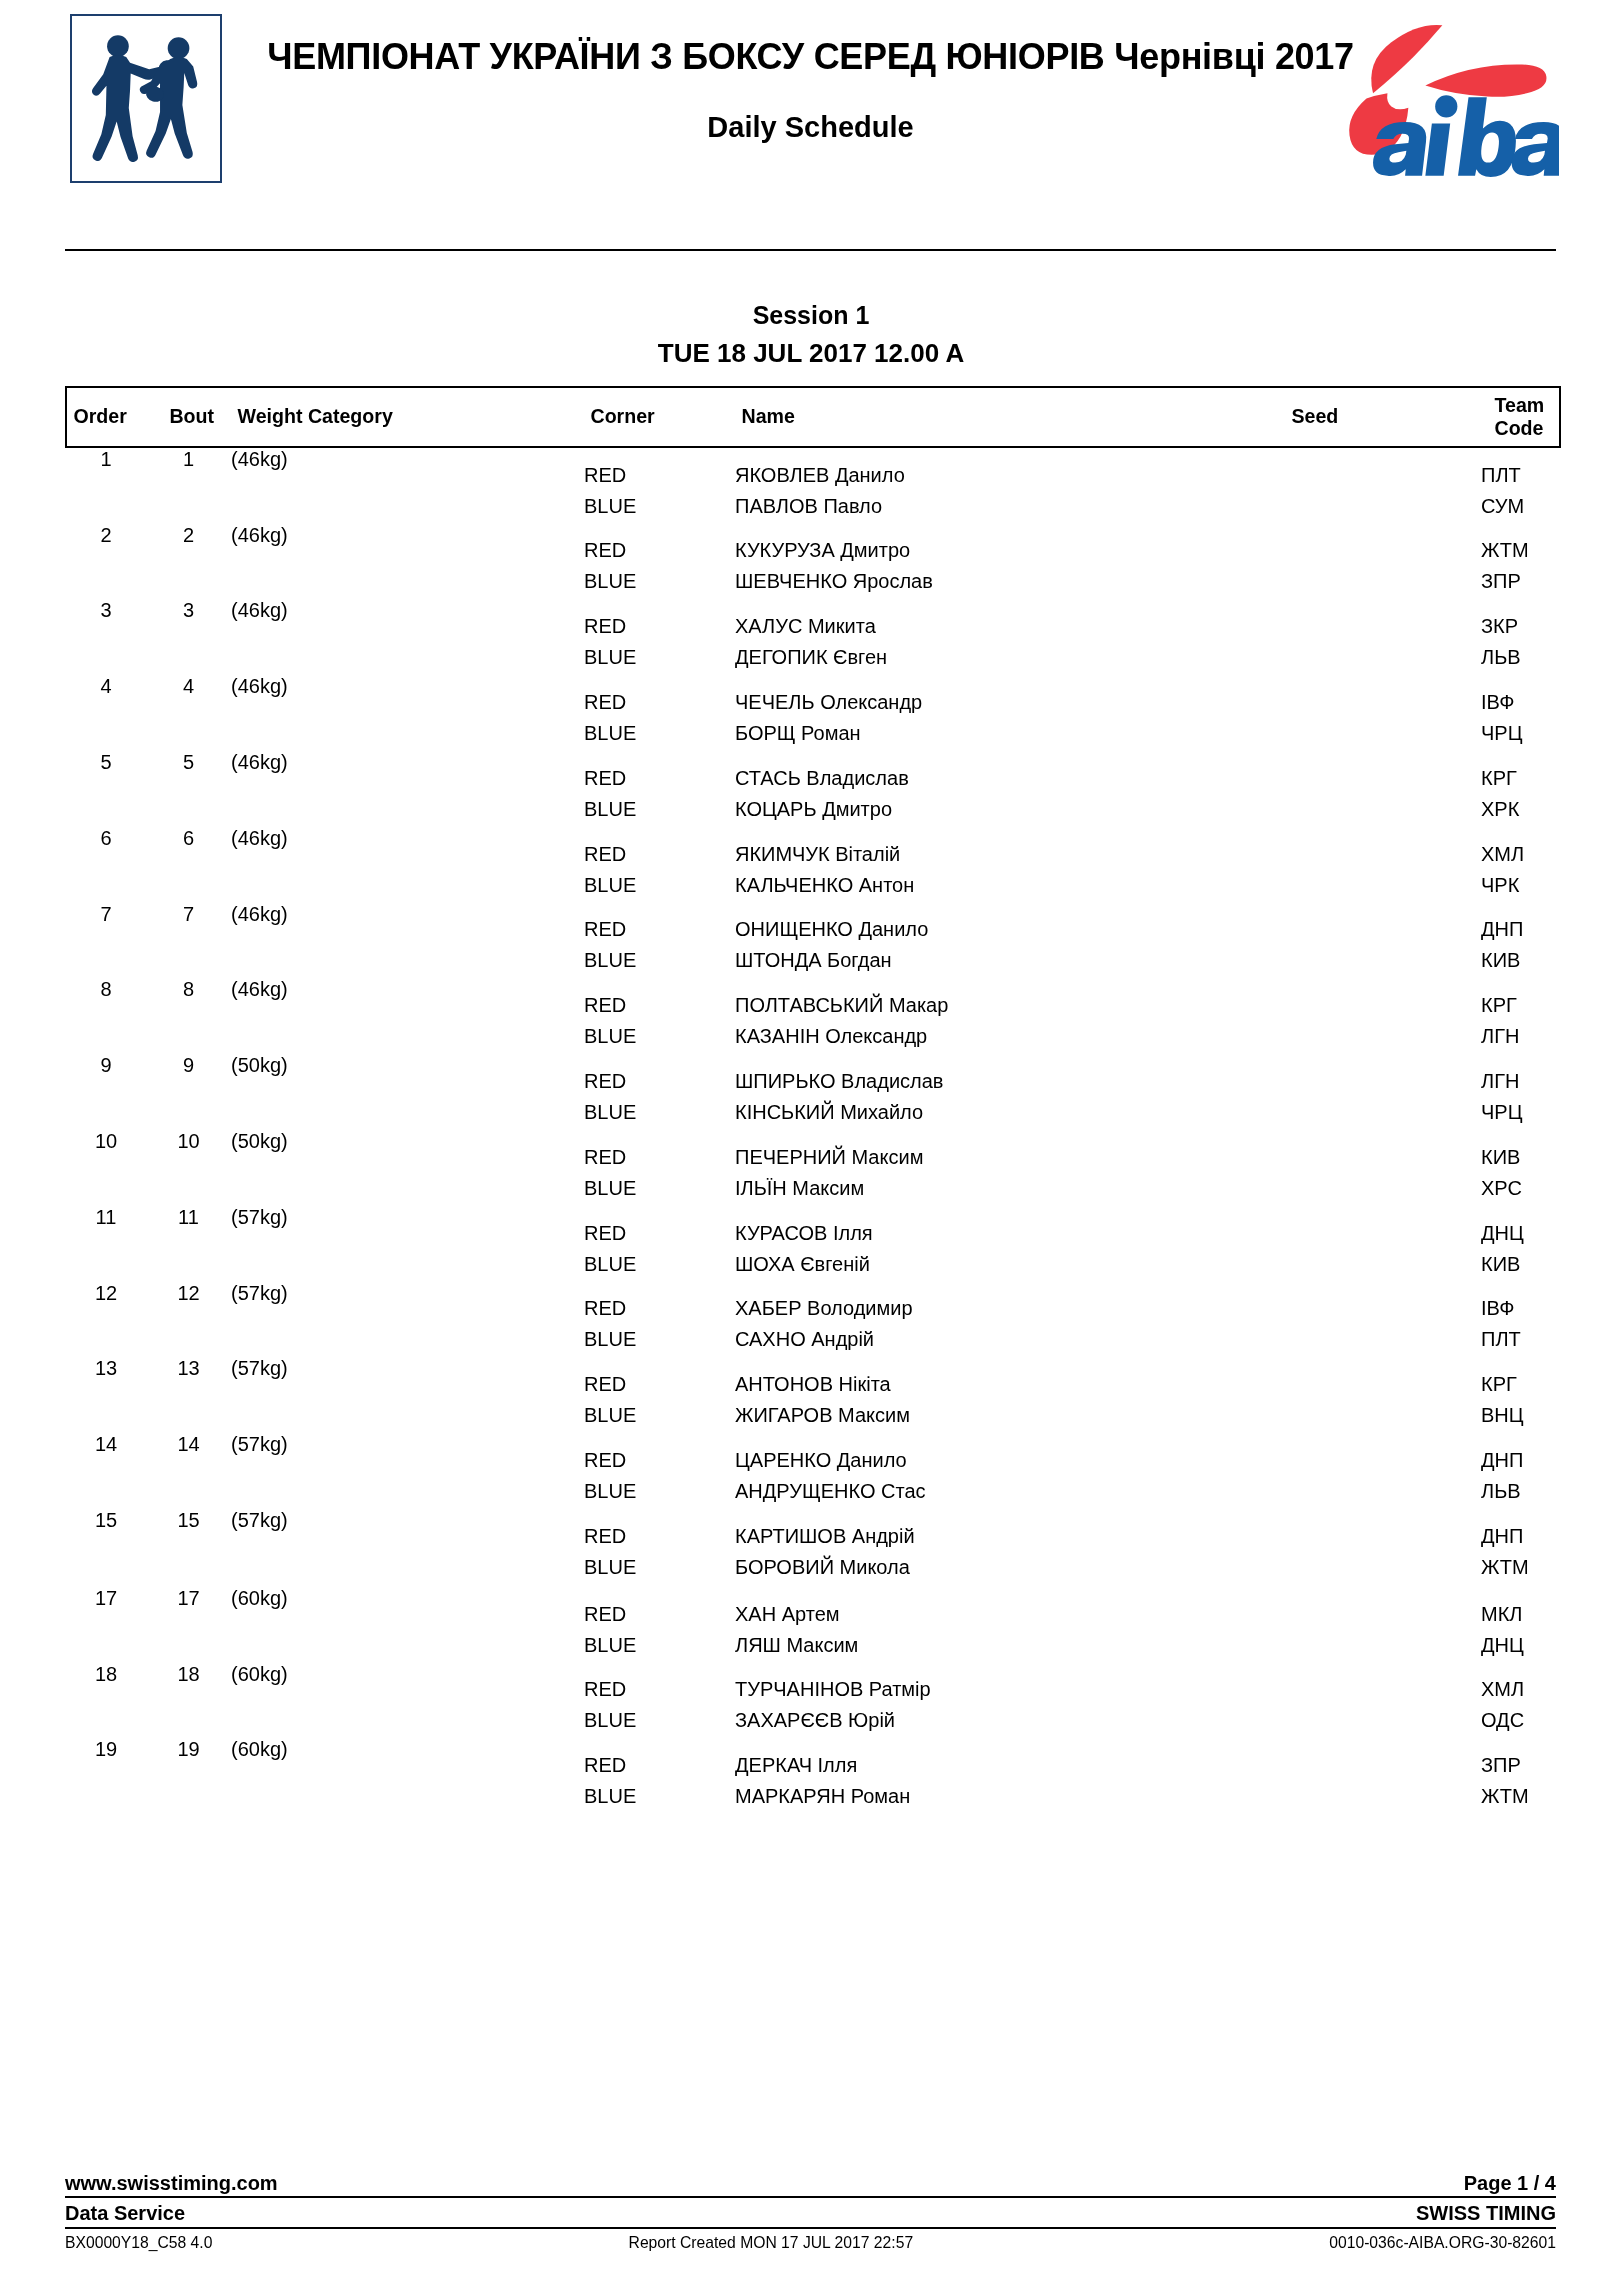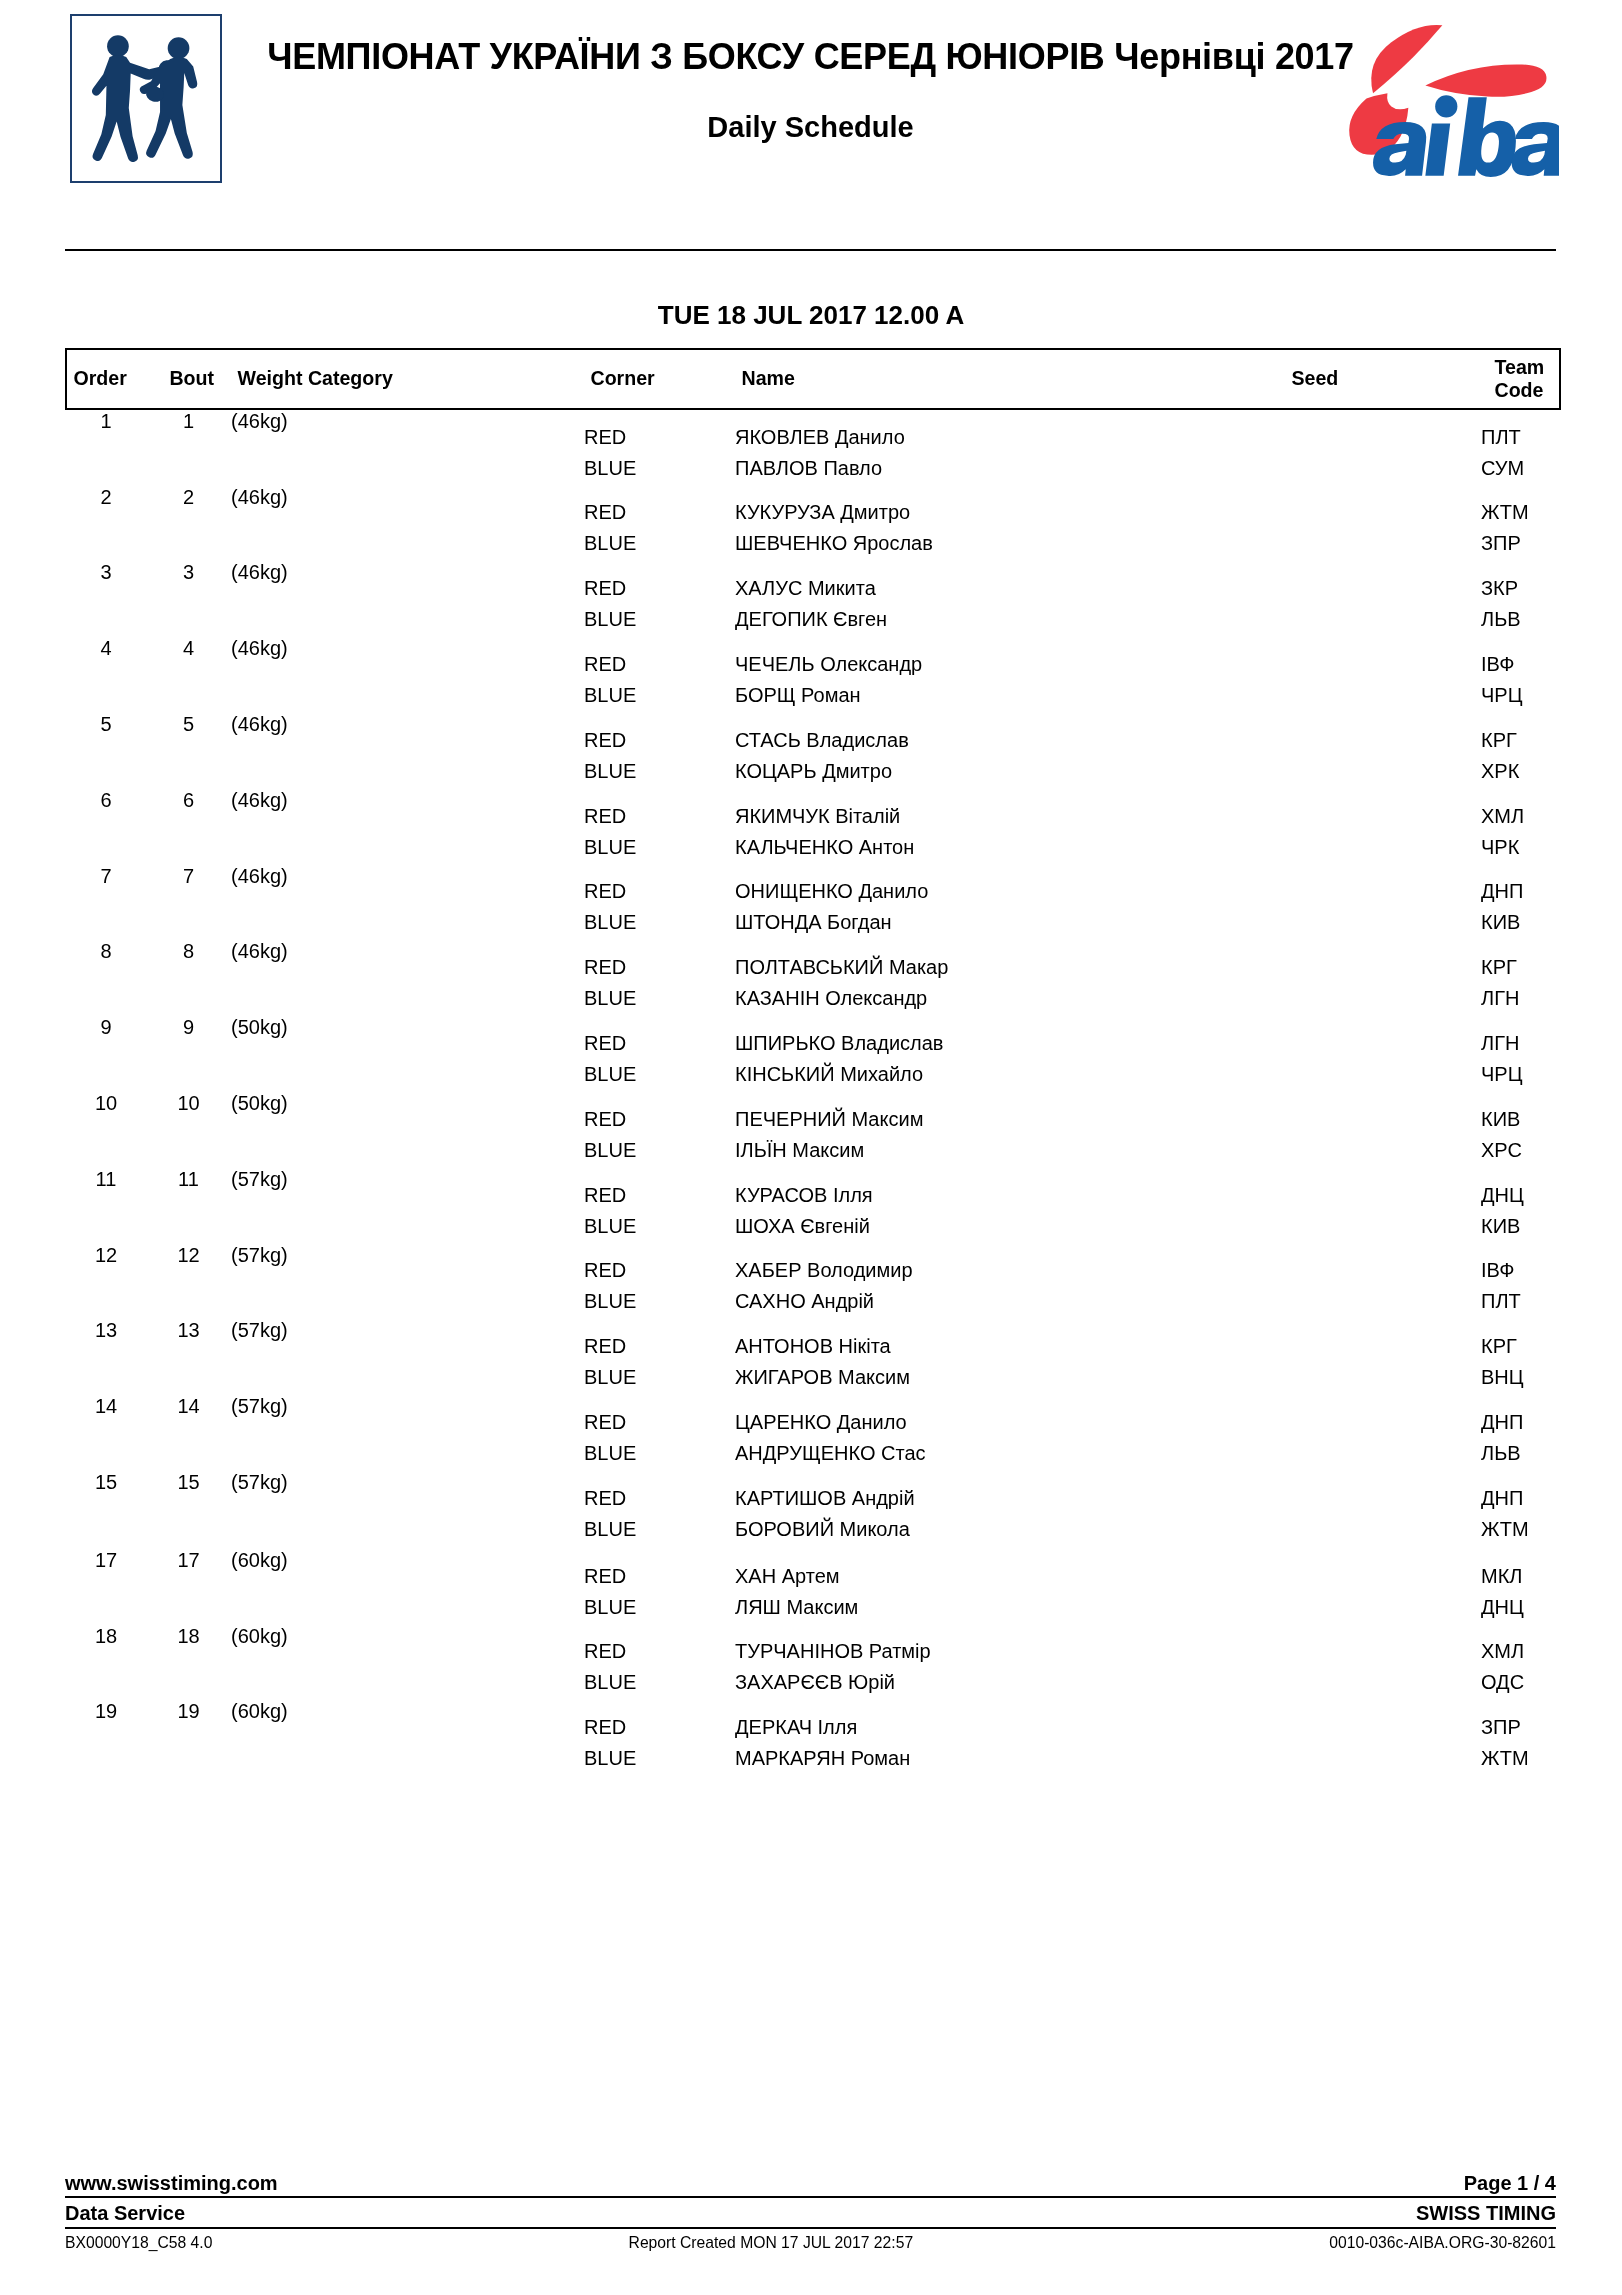--- a/index.html
+++ b/index.html
@@ -232,20 +232,21 @@
 
           <path d="M330 258 q-22 0 -22 -20 q0 -24 34 -28 l20 -2 l1 -6 q1 -8 -10 -8 q-10 0 -14 8 l-26 0 q6 -26 44 -26 q36 0 32 30 l-6 52 l-26 0 l1 -10 q-12 12 -28 10 z m12 -20 q12 0 16 -12 l1 -6 l-12 2 q-14 2 -14 10 q0 6 9 6 z"></path>
         </g>
       </svg>
     </div>
   </div>
 
   <div class="header-rule"></div>
 
   <div class="session-block">
+    <div class="session-name">Session 1</div>
     <div class="session-datetime">TUE 18 JUL 2017  12.00 A</div>
   </div>
 
   <table class="sched-table">
     <thead>
       <tr>
         <th class="c-order first-col">
           <div class="th-inner">Order</div>
         </th>
         <th class="c-bout">

